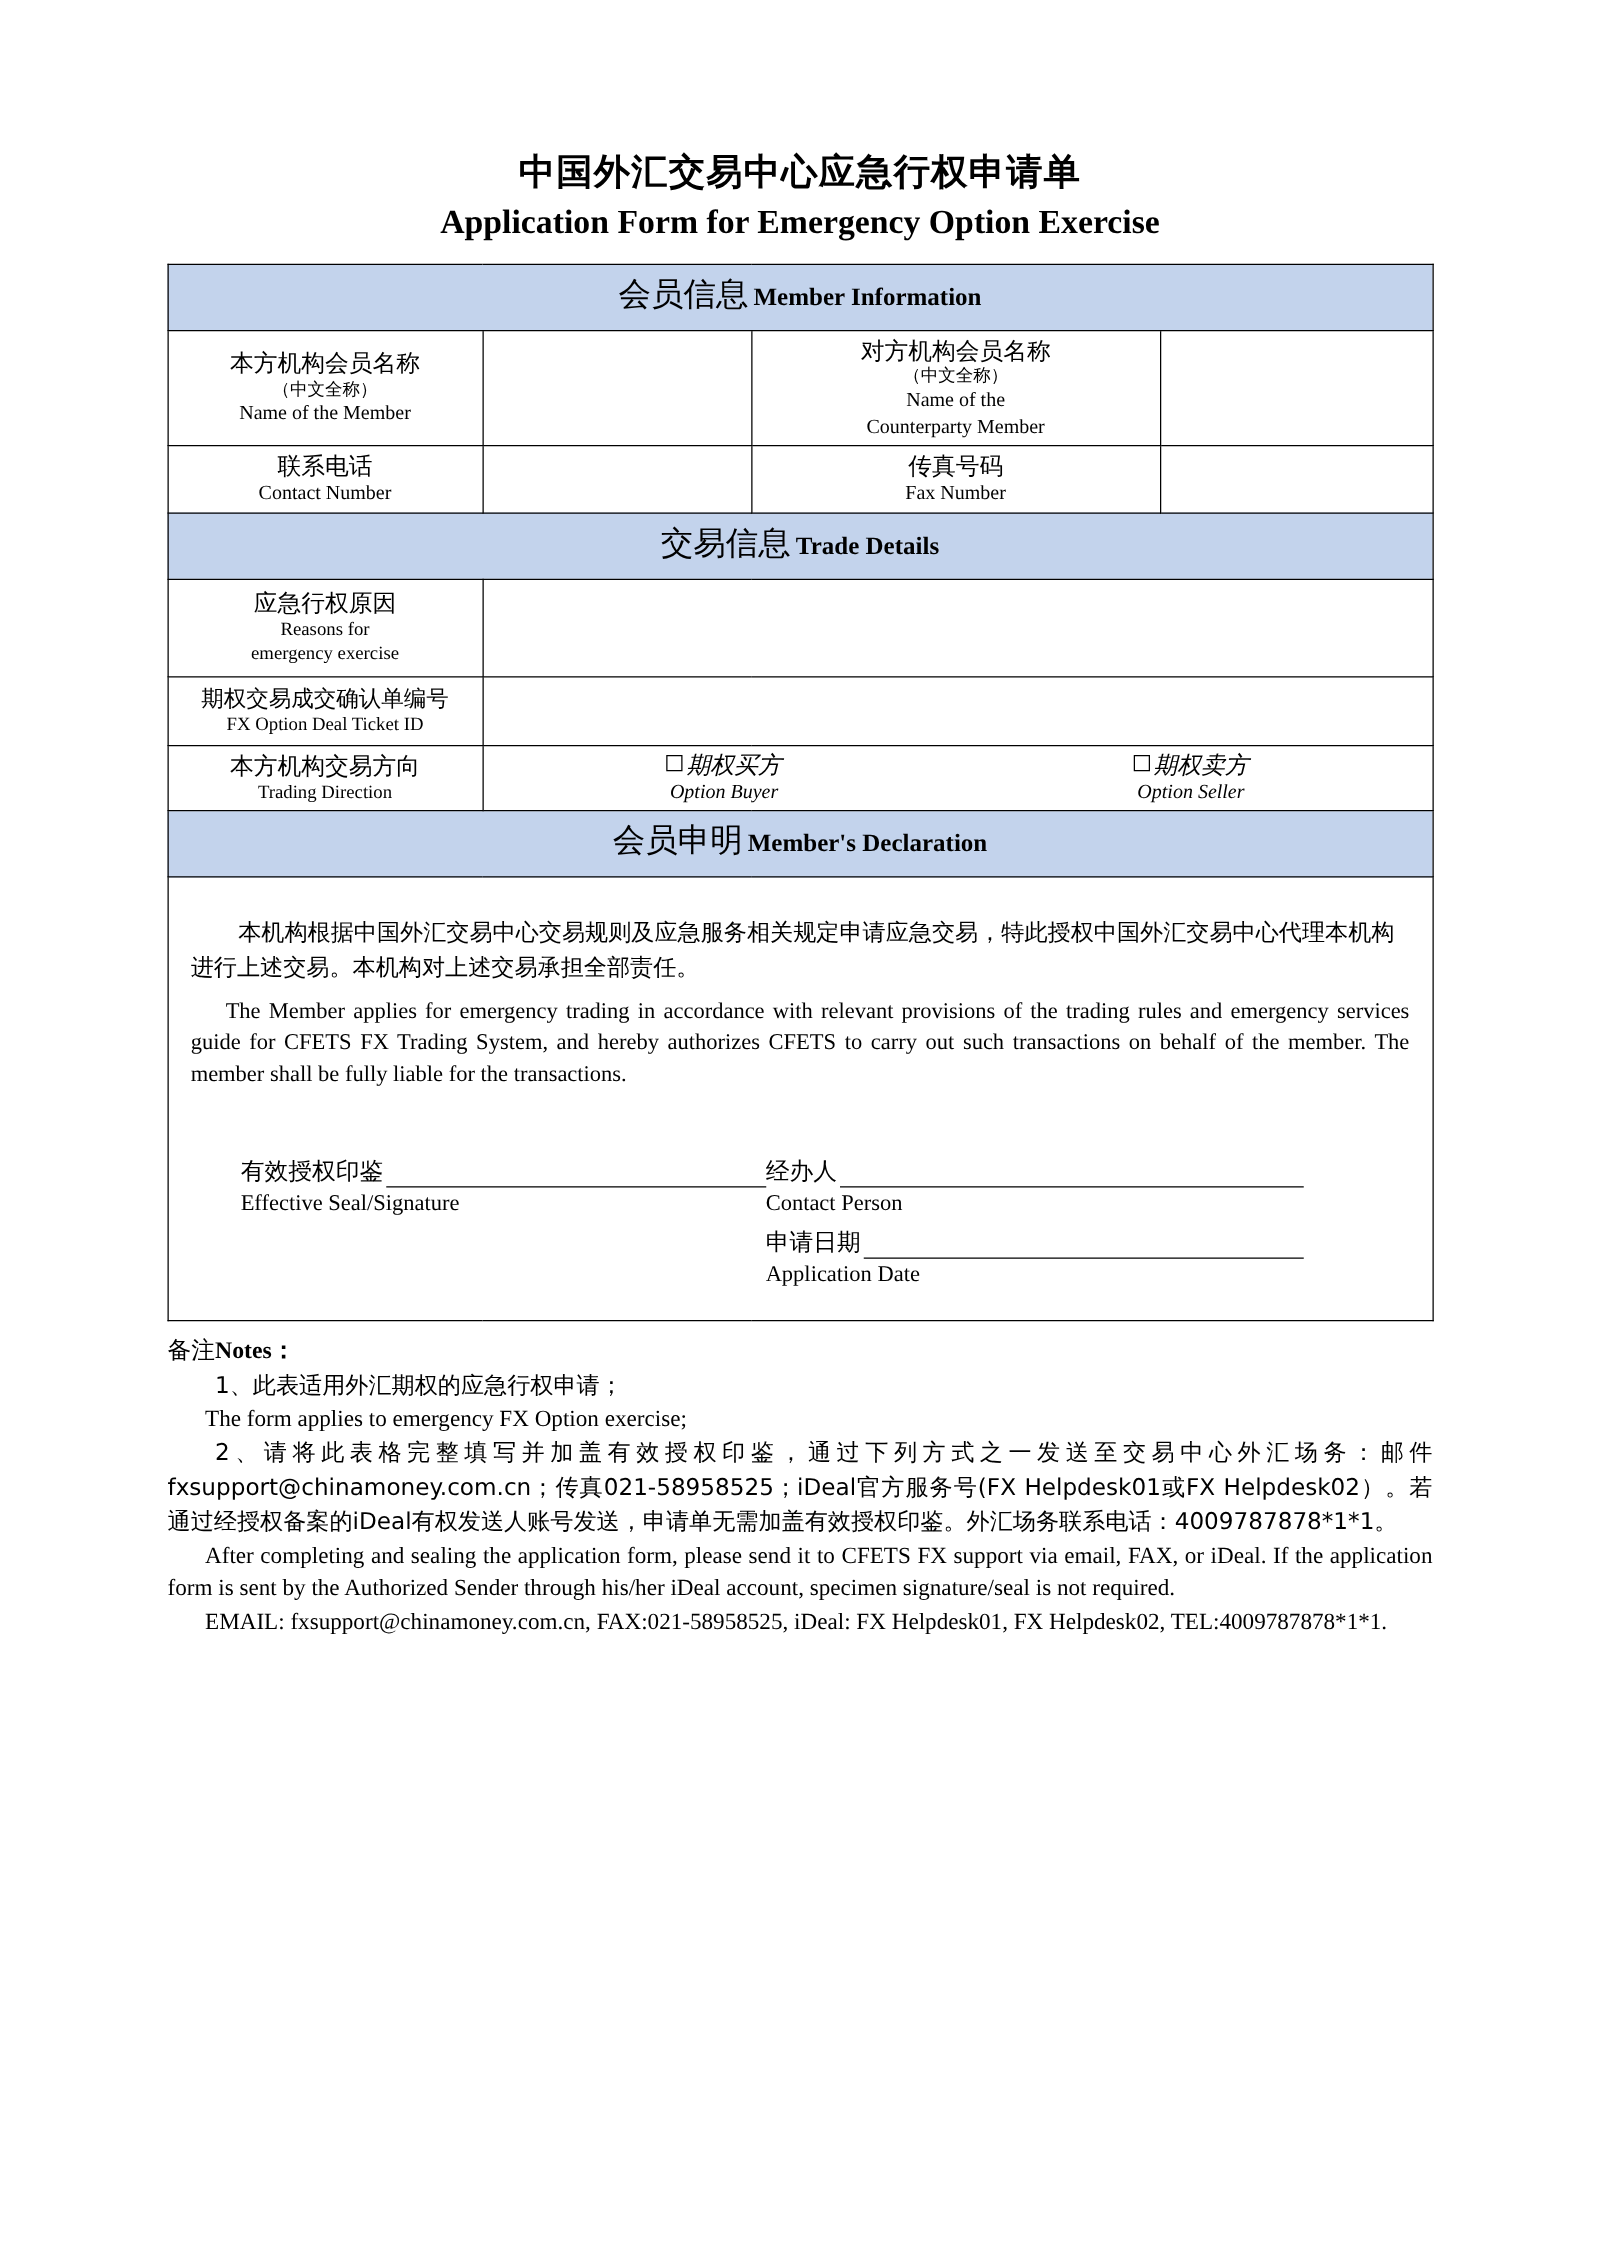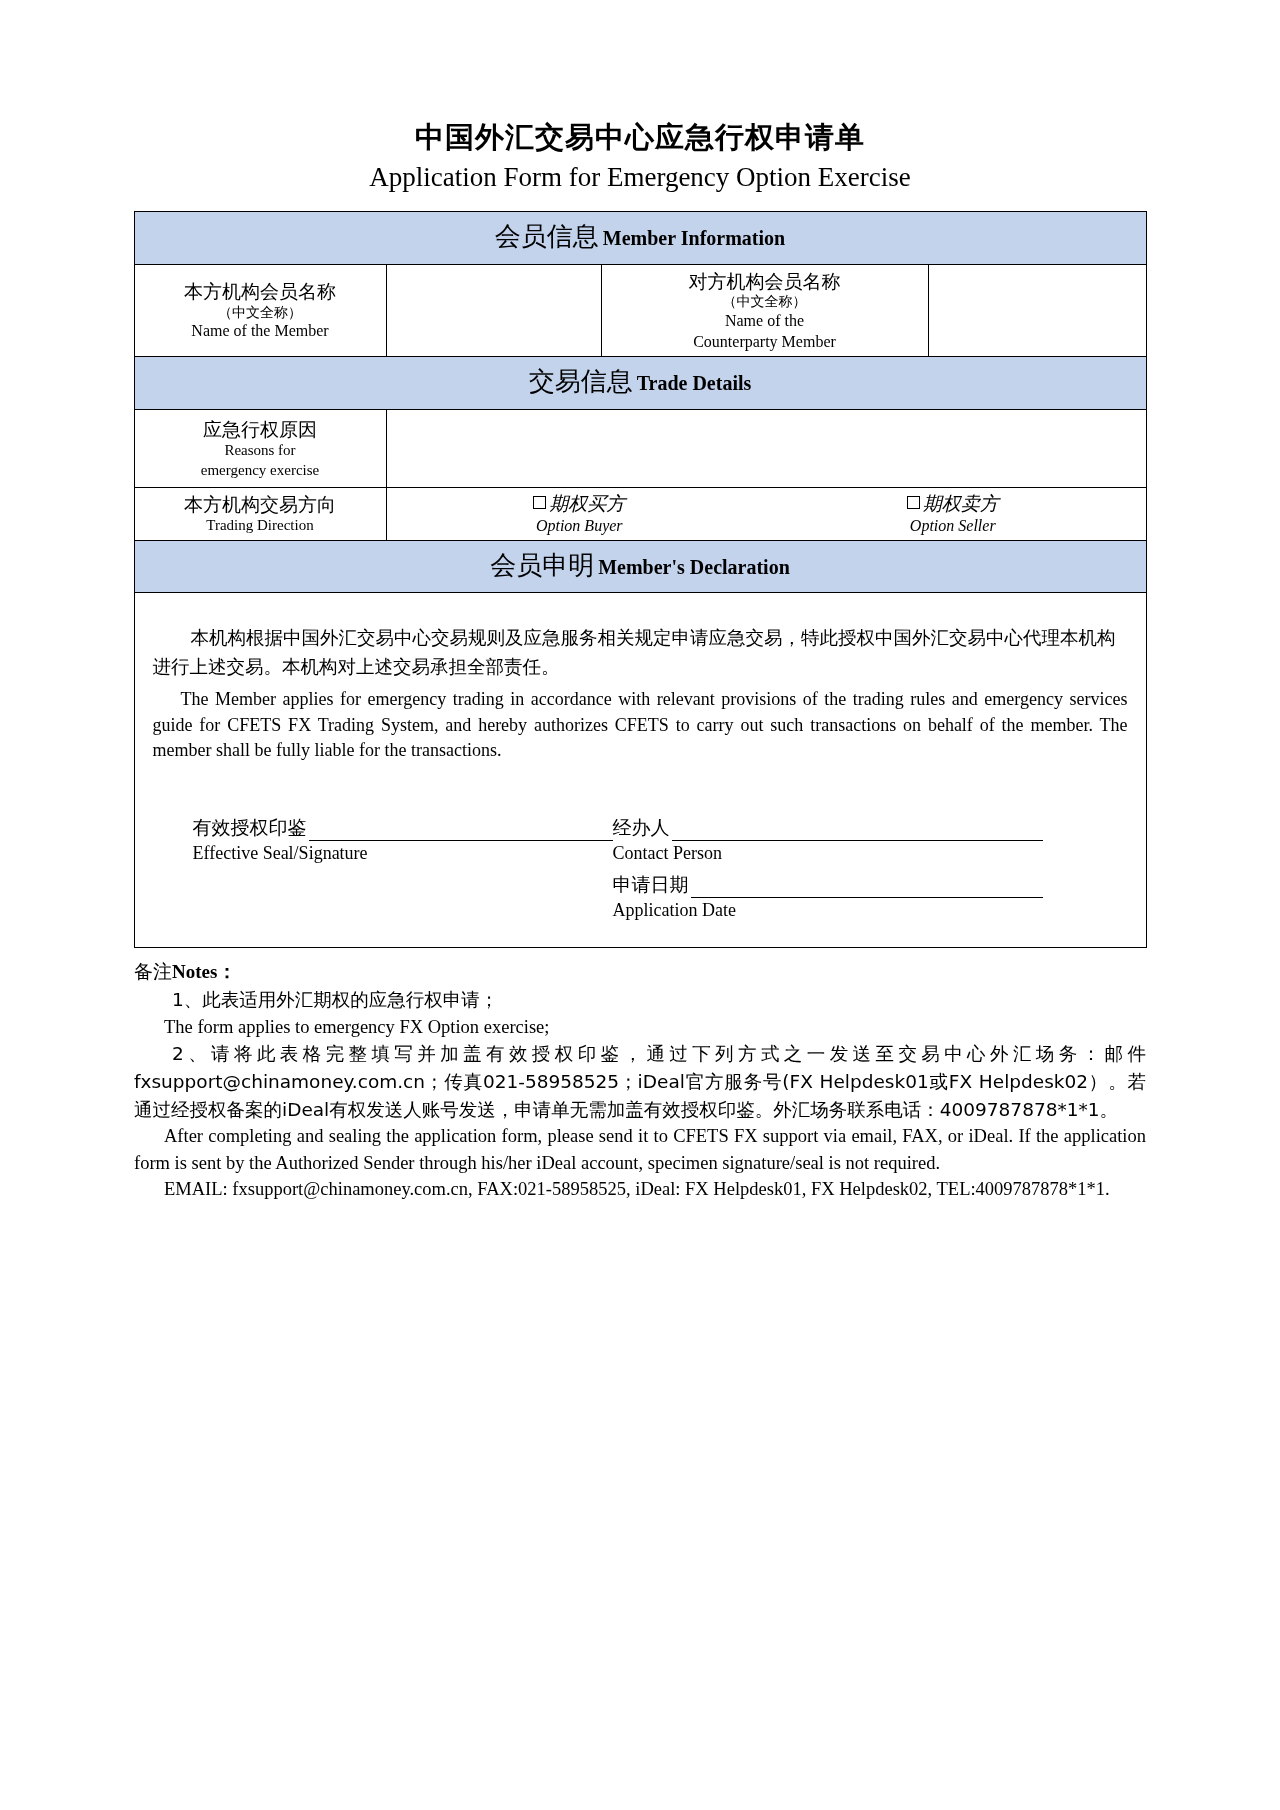--- a/index.html
+++ b/index.html
@@ -27,21 +27,21 @@
     font-size: 29px;
     font-weight: 700;
     letter-spacing: 1px;
     margin: 20px 0 6px 0;
     line-height: 1.2;
   }
   .title-en {
     text-align: center;
     font-family: "Liberation Serif", serif;
     font-size: 27px;
-    font-weight: 400;
+    font-weight: 700;
     margin: 0 0 18px 0;
     line-height: 1.2;
   }
 
   table.form {
     width: 1012px;
     border-collapse: collapse;
     table-layout: fixed;
     margin: 0 auto;
   }
@@ -243,38 +243,57 @@
       <td class="fill"></td>
       <td class="lbl">
         <span class="cn">对方机构会员名称</span>
         <span class="cn-sm">（中文全称）</span>
         <span class="en">Name of the</span>
         <span class="en">Counterparty Member</span>
       </td>
       <td class="fill"></td>
     </tr>
 
+    <tr class="h-phone">
+      <td class="lbl">
+        <span class="cn">联系电话</span>
+        <span class="en">Contact Number</span>
+      </td>
+      <td class="fill"></td>
+      <td class="lbl">
+        <span class="cn">传真号码</span>
+        <span class="en">Fax Number</span>
+      </td>
+      <td class="fill"></td>
+    </tr>
 
 
     <tr>
       <td class="bandhead" colspan="4">
         <span class="cn">交易信息</span>
         <span class="en">Trade Details</span>
       </td>
     </tr>
 
     <tr class="h-reason">
       <td class="lbl">
         <span class="cn">应急行权原因</span>
         <span class="en-sm">Reasons for</span>
         <span class="en-sm">emergency exercise</span>
       </td>
       <td class="fill" colspan="3"></td>
     </tr>
 
+    <tr class="h-ticket">
+      <td class="lbl">
+        <span class="cn" style="font-size:18px">期权交易成交确认单编号</span>
+        <span class="en-sm">FX Option Deal Ticket ID</span>
+      </td>
+      <td class="fill" colspan="3"></td>
+    </tr>
 
     <tr class="h-dir">
       <td class="lbl">
         <span class="cn">本方机构交易方向</span>
         <span class="en-sm">Trading Direction</span>
       </td>
       <td class="dir-cell" colspan="3">
         <div class="dir-wrap">
           <div class="dir-opt">
             <span class="cn"><span class="cbox"></span><span>期权买方</span></span>

